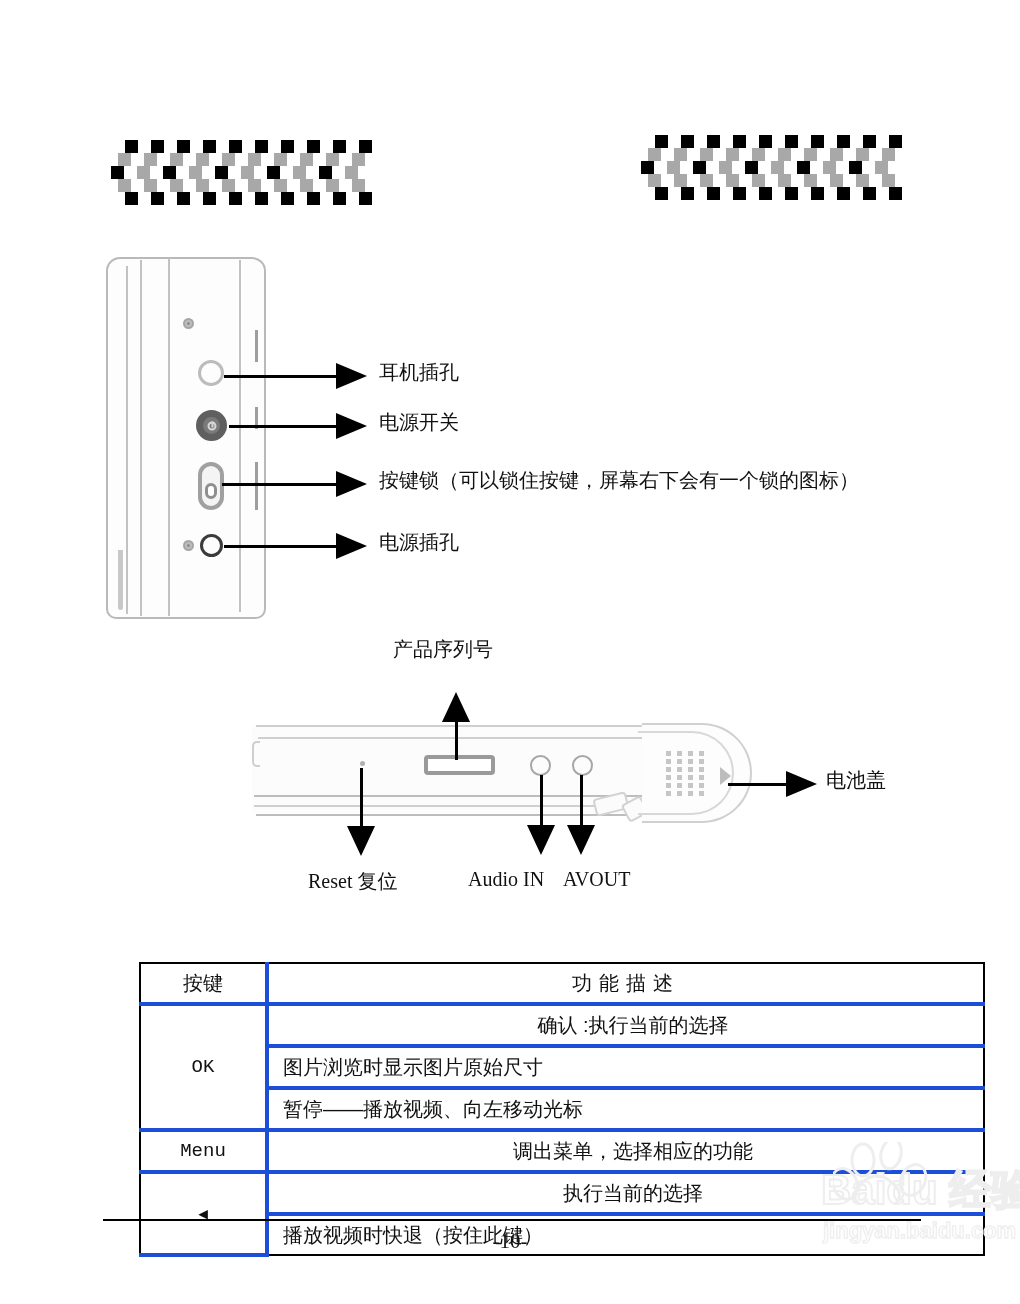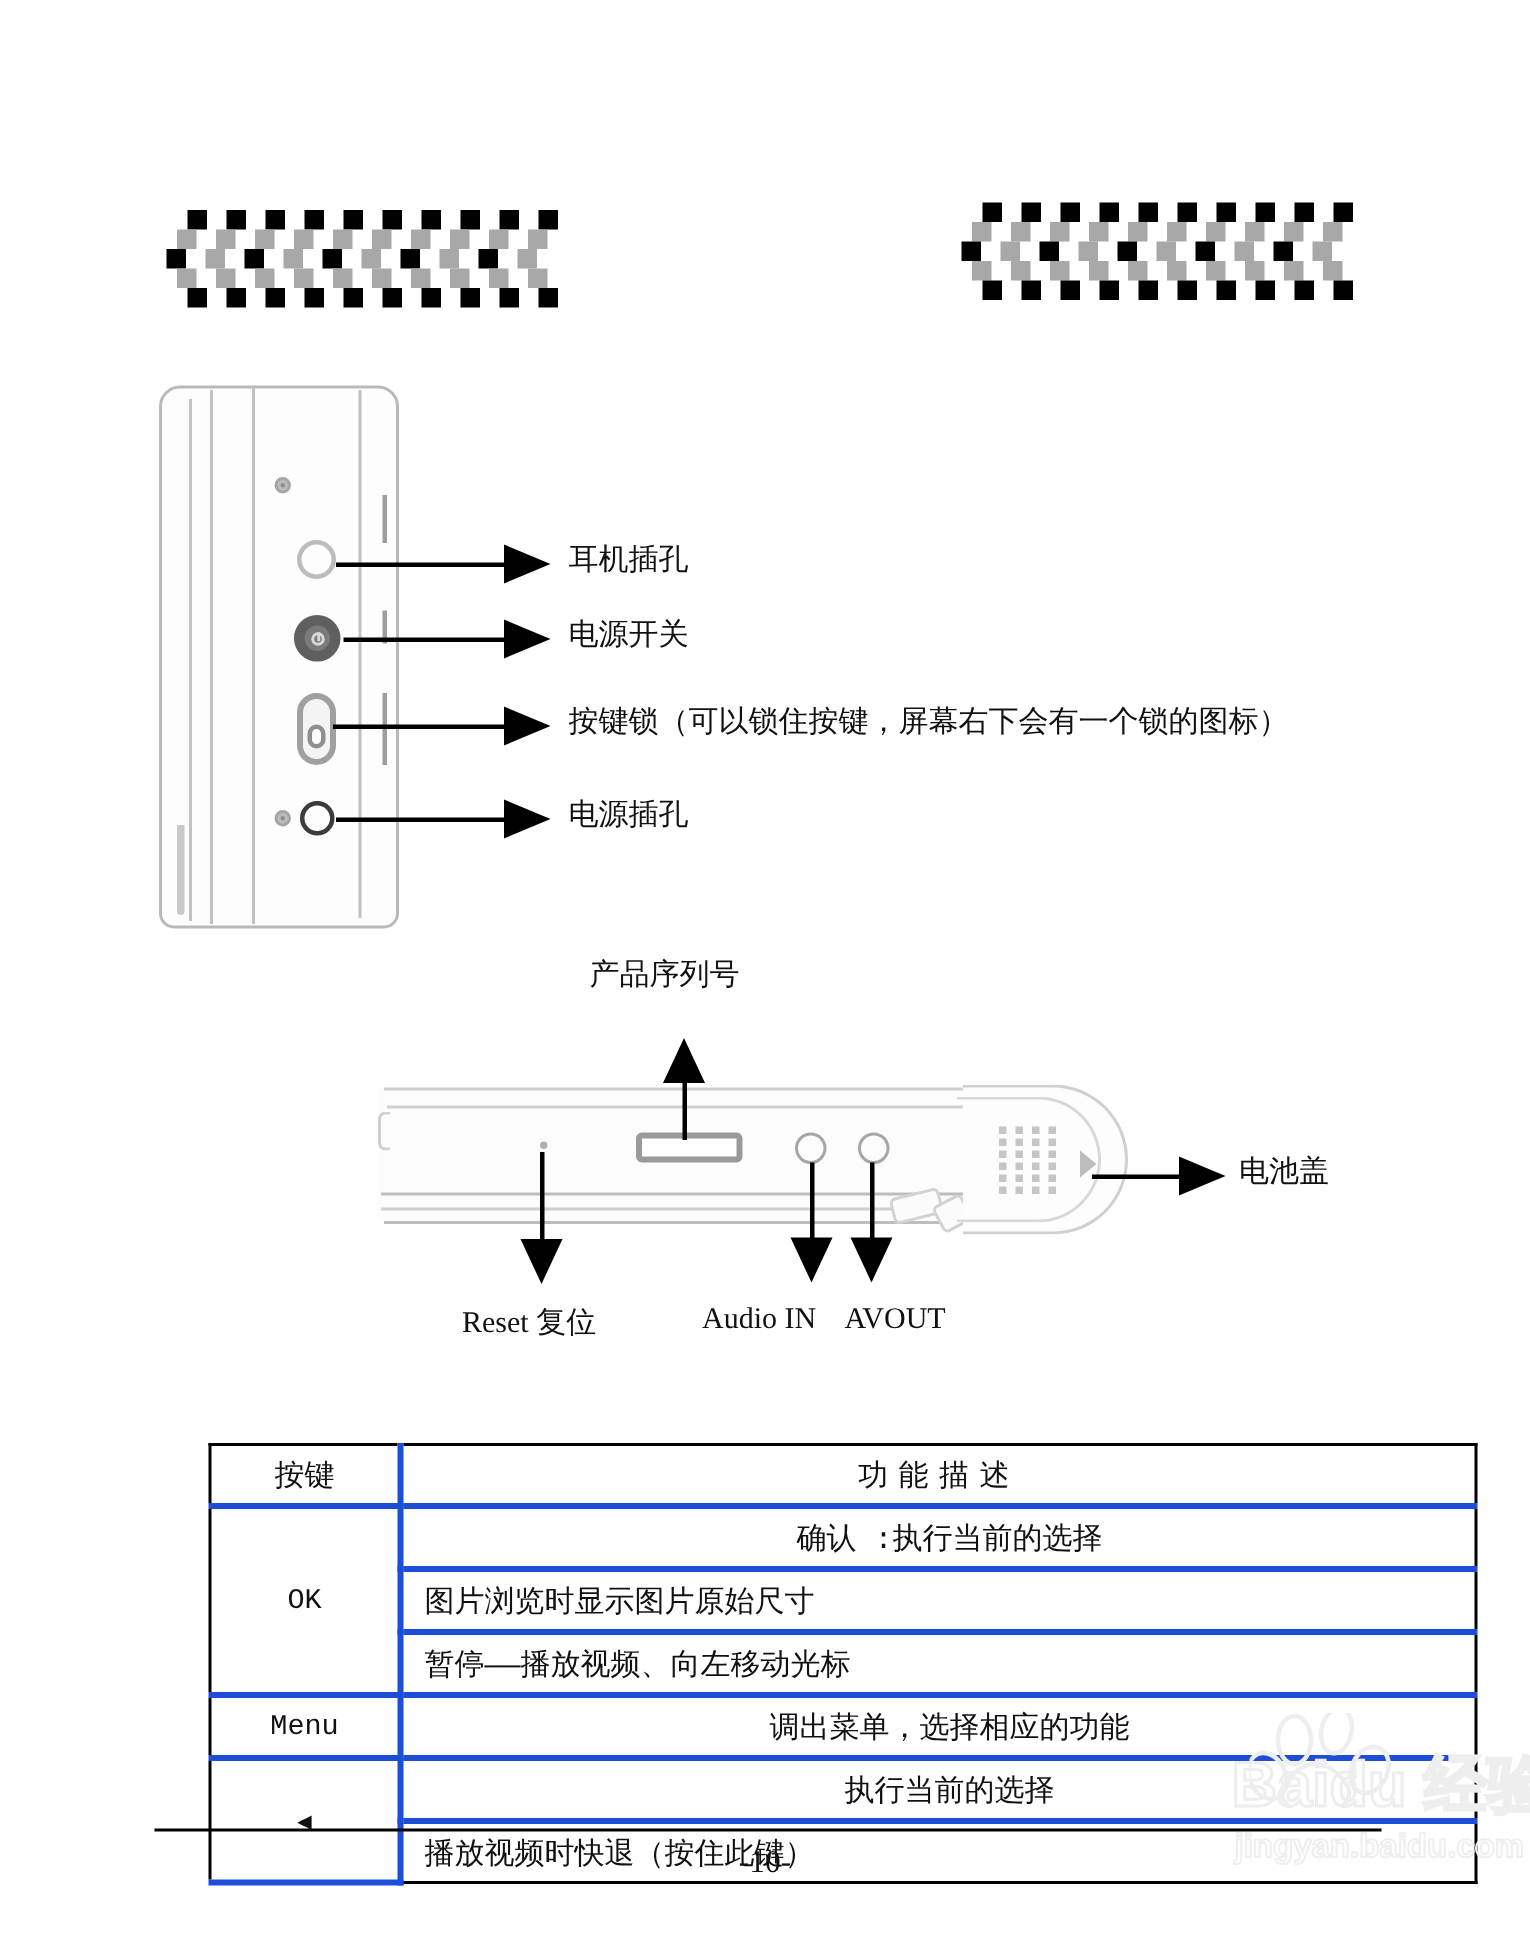--- a/index.html
+++ b/index.html
@@ -354,21 +354,21 @@
     font-family: "Liberation Mono", "DejaVu Sans Mono", monospace;
     font-size: 19px;
   }
   #key-table .col-key.cjk {
     font-family: "Liberation Serif", "DejaVu Serif", serif;
     font-size: 20px;
   }
   #key-table .col-desc {
     text-align: left;
     padding-left: 14px;
-    font-family: Liberation Mono, monospace;
+    font-family: Liberation Sans, sans-serif;
   }
   #key-table .hdr-desc {
     text-align: center;
     letter-spacing: 7px;
     padding-left: 0;
   }
   #key-table .arrow-cell {
     font-size: 16px;
   }
   #key-table tr.thick-top td { border-top: 2px solid #000; text-align: center; }

